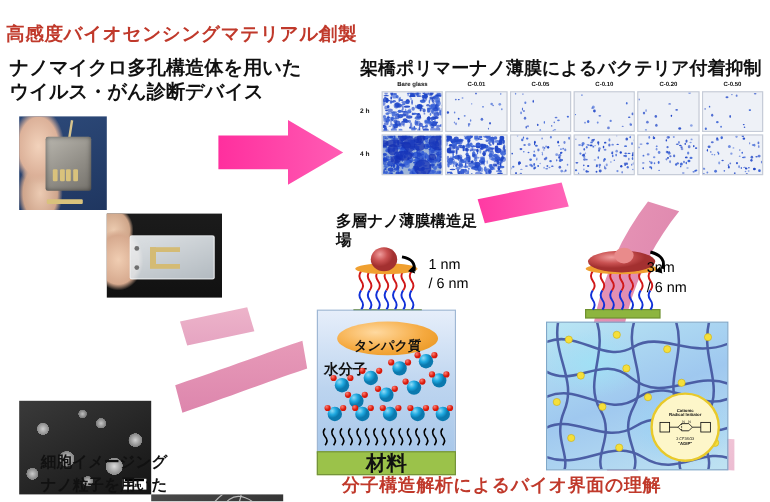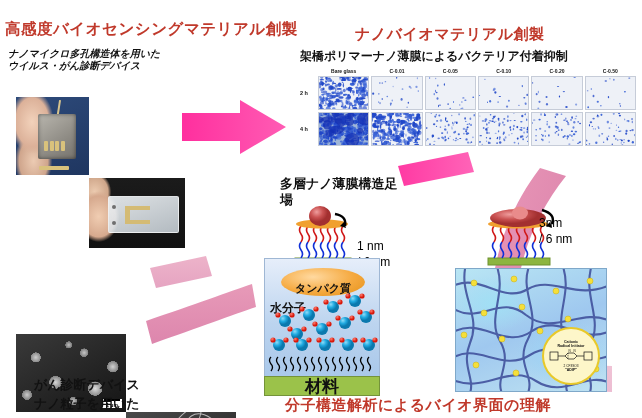--- a/index.html
+++ b/index.html
@@ -167,21 +167,21 @@
 
     <path d="M462,348 C500,356 556,364 612,366 L612,392 C552,390 496,380 458,370 Z" fill="url(#gPinkSoft2)" opacity="0.55"></path>
 
     <path d="M398,166 L468,152 L474,172 L404,186 Z" fill="url(#gPinkDark)" opacity="0.95"></path>
 
     <path d="M150,268 L206,256 L212,276 L156,288 Z" fill="url(#gPinkSoft2)" opacity="0.75"></path>
   </svg>
 
   <div class="abs red-title" style="left:5px;top:20px;font-size:15.5px;">高感度バイオセンシングマテリアル創製</div>
 
-  <div class="abs blk-title" style="left:8px;top:48px;font-size:10px;font-style:italic;">ナノマイクロ多孔構造体を用いた
+  <div class="abs blk-title" style="left:8px;top:48px;font-size:16px;">ナノマイクロ多孔構造体を用いた
 ウイルス・がん診断デバイス</div>
 
   <div class="abs photo dev1" style="left:16px;top:97px;width:73px;height:78px;">
     <div class="needle"></div>
     <div class="chip"></div>
     <div class="pad" style="left:38%;top:56%;width:4px;height:10px;"></div>
     <div class="pad" style="left:46%;top:56%;width:4px;height:10px;"></div>
     <div class="pad" style="left:54%;top:56%;width:4px;height:10px;"></div>
     <div class="pad" style="left:62%;top:56%;width:4px;height:10px;"></div>
     <div class="pad" style="left:32%;top:88%;width:40%;height:4px;"></div>
@@ -216,26 +216,25 @@
         <ellipse cx="58" cy="14" rx="24" ry="9" transform="rotate(-50 58 14)"></ellipse>
         <ellipse cx="96" cy="40" rx="14" ry="22" transform="rotate(10 96 40)"></ellipse>
         <path d="M2,10 C30,28 60,8 108,30"></path>
         <path d="M0,44 C28,64 64,40 110,66"></path>
         <path d="M6,72 C36,48 70,72 104,50"></path>
       </g>
     </svg>
 
   </div>
 
-  <div class="abs blk-title" style="left:34px;top:377px;font-size:13px;">がん診断デバイス</div>
+  <div class="abs blk-title" style="left:34px;top:377px;font-size:13px;">細胞イメージング</div>
   <div class="abs blk-title" style="left:34px;top:396px;font-size:13px;">ナノ粒子を用いた</div>
 
-  <div class="abs red-title" style="left:355px;top:25px;font-size:15px;">ナノバイオマテリアル創製</div>
-
-  <div class="abs blk-title" style="left:300px;top:49px;font-size:12px;">架橋ポリマーナノ薄膜によるバクテリア付着抑制</div>
+
+  <div class="abs blk-title" style="left:300px;top:49px;font-size:15px;">架橋ポリマーナノ薄膜によるバクテリア付着抑制</div>
 
   <div class="abs" style="left:300px;top:68px;width:336px;">
 
     <div style="display:grid;grid-template-columns:repeat(6,1fr);gap:2px;margin-left:18px;">
       <div class="colhead">Bare glass</div>
       <div class="colhead">C-0.01</div>
       <div class="colhead">C-0.05</div>
       <div class="colhead">C-0.10</div>
       <div class="colhead">C-0.20</div>
       <div class="colhead">C-0.50</div>
@@ -1441,21 +1440,21 @@
           <stop offset="0%" stop-color="#ef9d9d"></stop>
           <stop offset="55%" stop-color="#ca5252"></stop>
           <stop offset="100%" stop-color="#a33030"></stop>
         </radialGradient>
       </defs>
       <path d="M48,18 q12,2 10,12" stroke="#000" stroke-width="2.4" fill="none"></path>
       <path d="M57,26 l2,6 l-6,-2 Z" fill="#000"></path>
     </svg>
   </div>
 
-  <div class="abs" style="left:357px;top:213px;font-size:12px;color:#000;line-height:1.3;margin-top:26px;">
+  <div class="abs" style="left:357px;top:213px;font-size:12px;color:#000;line-height:1.3;">
     <div>1 nm</div>
     <div>/ 6 nm</div>
   </div>
 
   <div class="abs" style="left:480px;top:196px;width:82px;height:70px;">
     <svg width="82" height="70" viewBox="0 0 82 70">
       <rect x="8" y="62" width="62" height="7" fill="#8db53f" stroke="#6f9130" stroke-width="1"></rect>
       <g stroke="#1030d8" stroke-width="1.6" fill="none">
         <path d="M14,62 q3,-4 0,-8 q-3,-4 0,-8"></path>
         <path d="M22,62 q3,-4 0,-8 q-3,-4 0,-8"></path>

